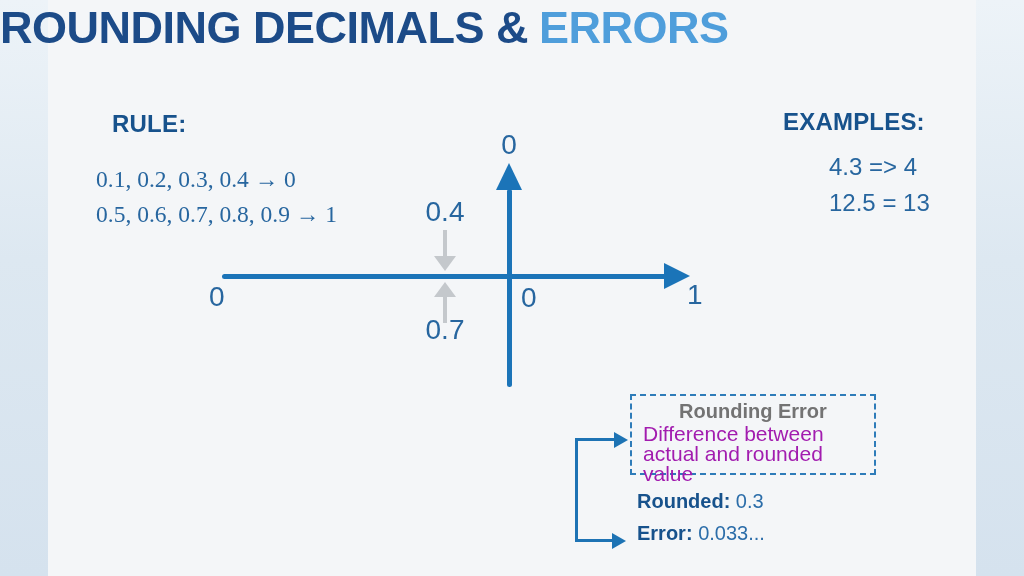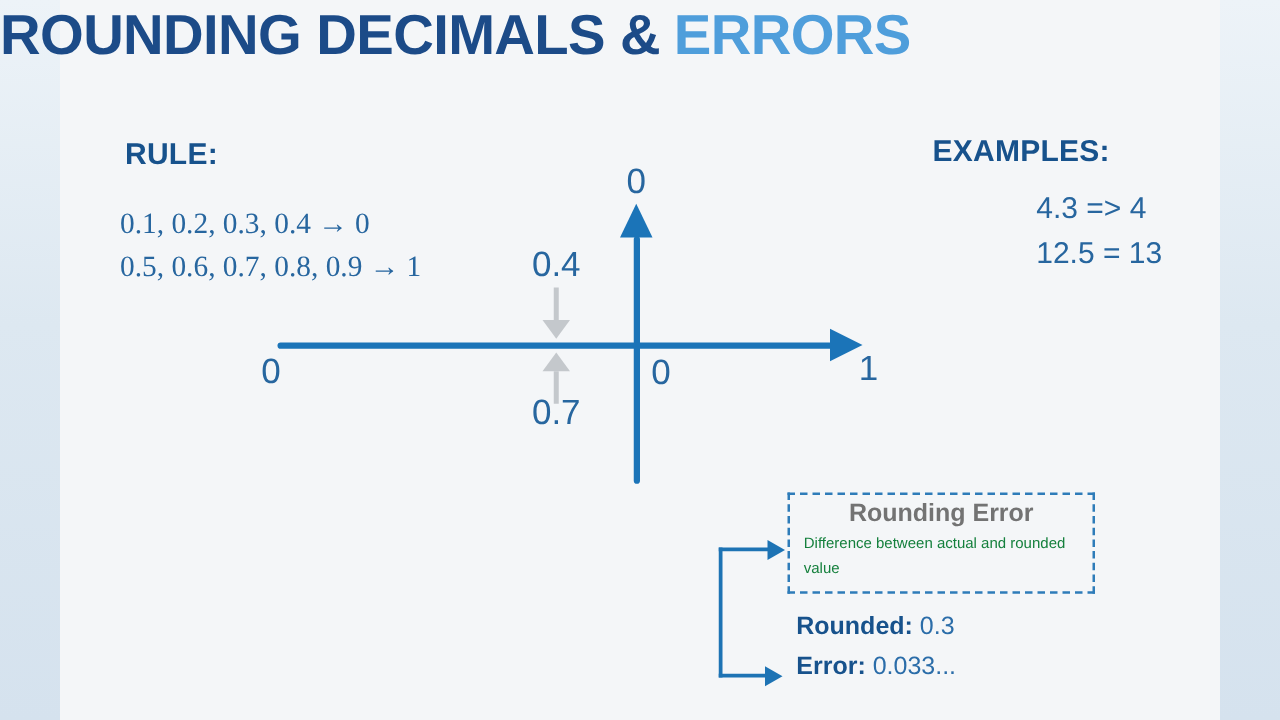--- a/index.html
+++ b/index.html
@@ -13,24 +13,24 @@
   .band { position:absolute; top:0; height:576px;
     background:linear-gradient(180deg,#edf3f8 0%,#dde8f1 45%,#d5e2ee 100%); }
   .band-left  { left:0;  width:48px; }
   .band-right { right:0; width:48px; }
 
   .title { position:absolute; top:2px; left:0; width:100%; text-align:left;
     font-size:45px; font-weight:800; letter-spacing:-0.5px; color:#1c4b88; white-space:nowrap; }
   .title .accent { color:#4f9edb; margin-left:11px; }
 
   .sec-heading { position:absolute; font-size:24px; font-weight:700; color:#17528c; letter-spacing:0.2px; }
-  .rule-heading { left:100px; top:110px; }
+  .rule-heading { left:112px; top:110px; }
   .rule-lines { position:absolute; left:96px; top:162px; font-size:23.5px; color:#27669f; line-height:35px; white-space:nowrap;font-family:Liberation Serif, serif; }
 
-  .examples-heading { left:746px; top:108px; }
+  .examples-heading { left:783px; top:108px; }
   .examples-list { position:absolute; left:829px; top:149px; font-size:24px; color:#27669f; line-height:35.5px; white-space:nowrap; }
 
   
   .h-axis { position:absolute; left:222px; top:274px; width:444px; height:5px; background:#1b74b8; border-radius:3px; }
   .h-axis-head { position:absolute; left:664px; top:263px; width:0; height:0;
     border-top:13px solid transparent; border-bottom:13px solid transparent; border-left:26px solid #1b74b8; }
   .v-axis { position:absolute; left:507px; top:189px; width:5px; height:198px; background:#1b74b8; border-radius:3px; }
   .v-axis-head { position:absolute; left:496px; top:163px; width:0; height:0;
     border-left:13px solid transparent; border-right:13px solid transparent; border-bottom:27px solid #1b74b8; }
 
@@ -51,21 +51,21 @@
   .g-up-shaft   { top:297px; height:26px; }
   .g-head { position:absolute; left:434px; width:0; height:0;
     border-left:11px solid transparent; border-right:11px solid transparent; }
   .g-down-head { top:256px; border-top:15px solid #c4c8cc; }
   .g-up-head   { top:282px; border-bottom:15px solid #c4c8cc; }
 
   
   .error-box { position:absolute; left:630px; top:394px; width:246px; height:81px;
     border:2px dashed #2e7cb9; }
   .eb-heading { margin-top:4px; text-align:center; font-size:20px; font-weight:700; color:#737373; }
-  .eb-desc { margin:1px 8px 0 11px; font-size:12px; line-height:20px; color:#15803d; }
+  .eb-desc { margin:1px 8px 0 11px; font-size:21px; line-height:20px; color:#a21caf; }
 
   
   .bracket-part { position:absolute; background:#1d73b4; }
   .bracket-v          { left:575px; top:438px; width:3px;  height:104px; }
   .bracket-arm-top    { left:575px; top:438px; width:41px; height:3px; }
   .bracket-arm-bottom { left:575px; top:539px; width:39px; height:3px; }
   .bracket-head { position:absolute; width:0; height:0;
     border-top:8px solid transparent; border-bottom:8px solid transparent; }
   .bracket-head-top    { left:614px; top:431.5px; border-left:14px solid #1d73b4; }
   .bracket-head-bottom { left:612px; top:532.5px; border-left:14px solid #1d73b4; }

